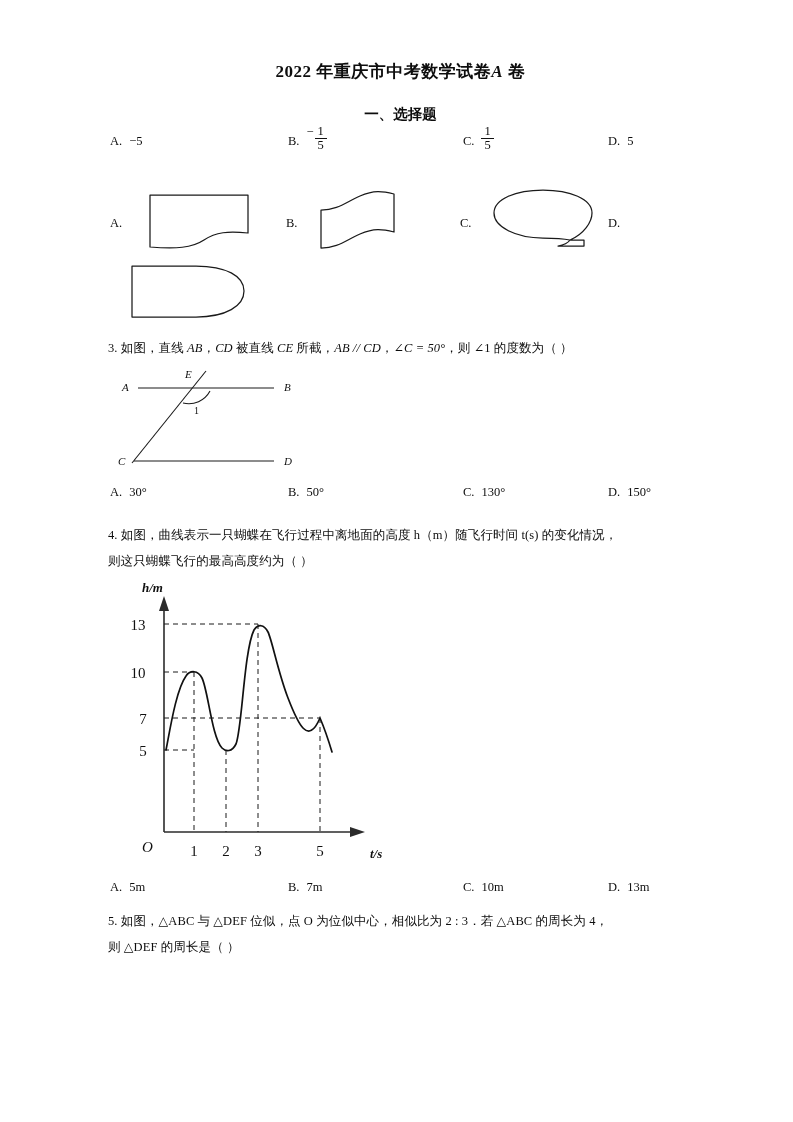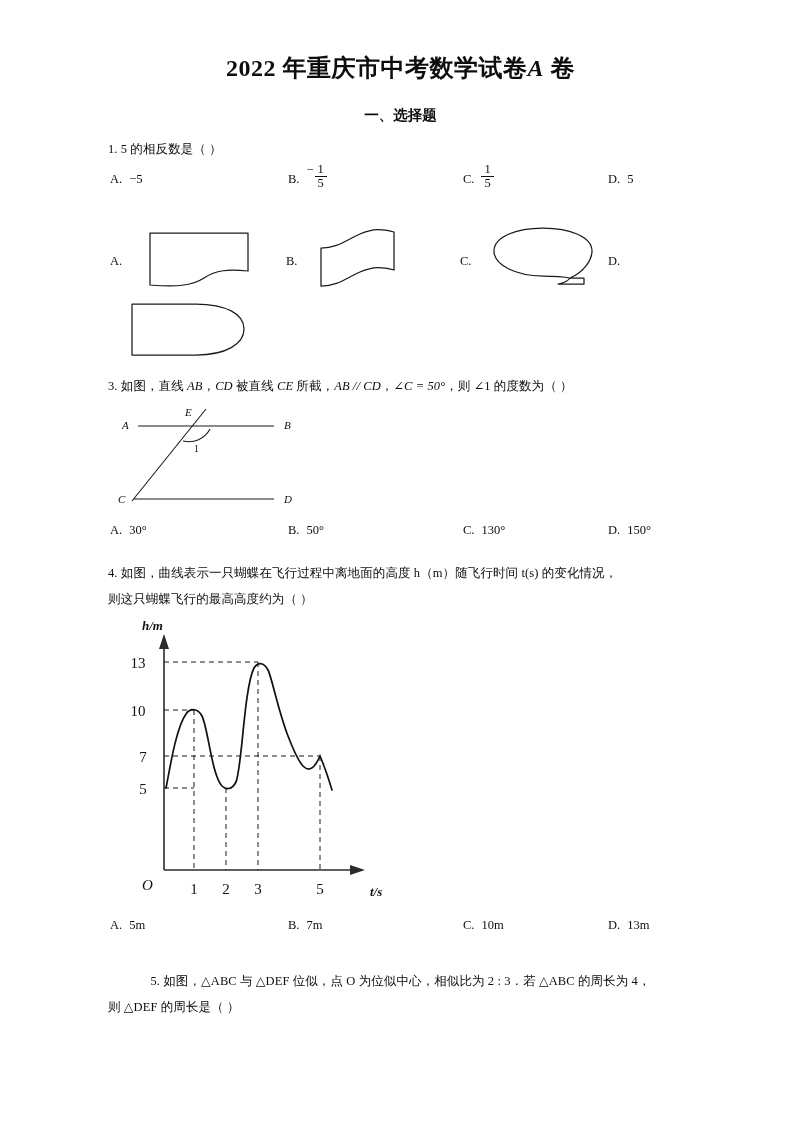--- a/index.html
+++ b/index.html
@@ -24,24 +24,24 @@
   .content {
     position: absolute;
     left: 108px;
     top: 0;
     width: 585px;
   }
 
   
   .doc-title {
     text-align: center;
-    font-size: 24px;
+    font-size: 17px;
     font-weight: bold;
     letter-spacing: 0.5px;
-    margin: 0;
+    margin: 8px;
     padding-top: 52px;
     font-family: "Liberation Serif", "DejaVu Serif", serif;
   }
   .doc-title .ital { font-style: italic; }
 
   
   .section-heading {
     font-size: 14.5px;
     font-weight: bold;
     margin-top: 22px;
@@ -184,21 +184,20 @@
 
 <div class="page">
   <div class="content">
 
     <div class="doc-title">
       <span>2022 </span><span>年重庆市中考数学试卷</span><span class="ital">A</span><span> 卷</span>
     </div>
 
     <div class="section-heading">一、选择题</div>
 
-    <div class="q-text">1. 5 的相反数是（     ）</div>
 
     <div class="options tall">
       <div class="opt o1">
         <span class="lab">A.</span>
         <span>−5</span>
       </div>
       <div class="opt o2">
         <span class="lab">B.</span>
         <span class="neg-sign">−</span>
         <span class="frac">
@@ -358,18 +357,18 @@
       <div class="opt o3">
         <span class="lab">C.</span>
         <span>10m</span>
       </div>
       <div class="opt o4">
         <span class="lab">D.</span>
         <span>13m</span>
       </div>
     </div>
 
-    <div class="q-text" style="margin-top:24px;text-align:center;">5. 如图，△ABC 与 △DEF 位似，点 O 为位似中心，相似比为 2 : 3．若 △ABC 的周长为 4，</div>
+    <div class="q-text" style="margin-top:2px;">5. 如图，△ABC 与 △DEF 位似，点 O 为位似中心，相似比为 2 : 3．若 △ABC 的周长为 4，</div>
     <div class="q-text second-line">则 △DEF 的周长是（     ）</div>
 
   </div>
 
 </div>
 
 </body></html>

